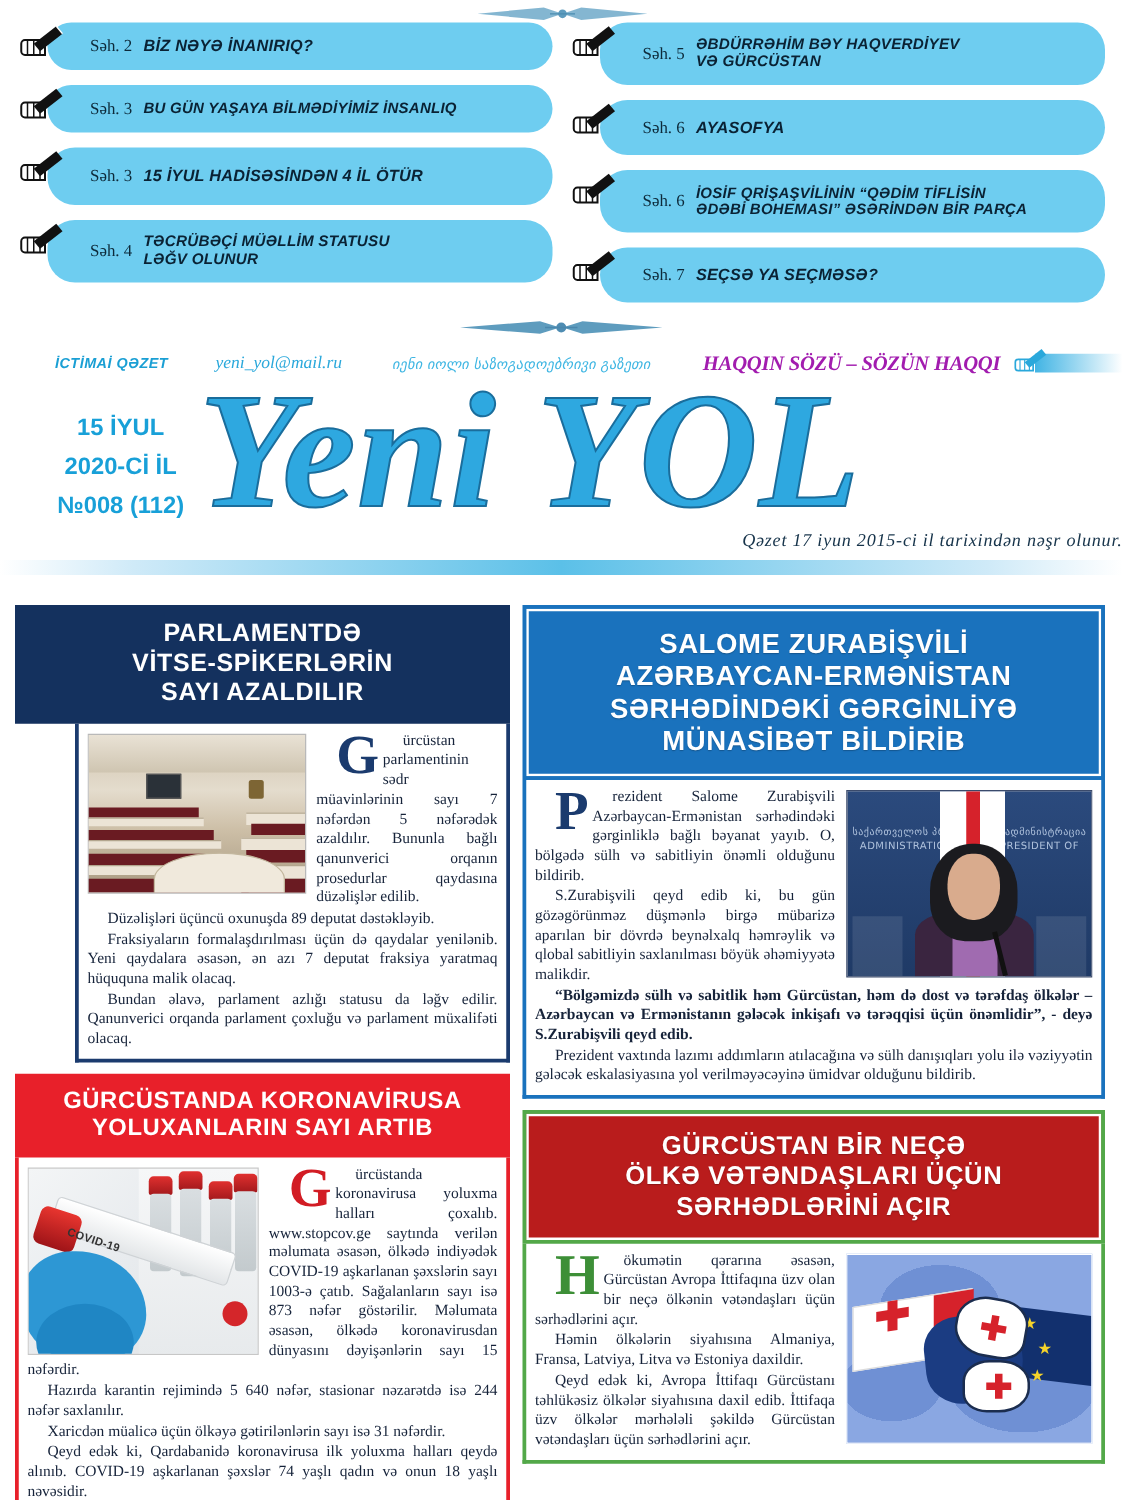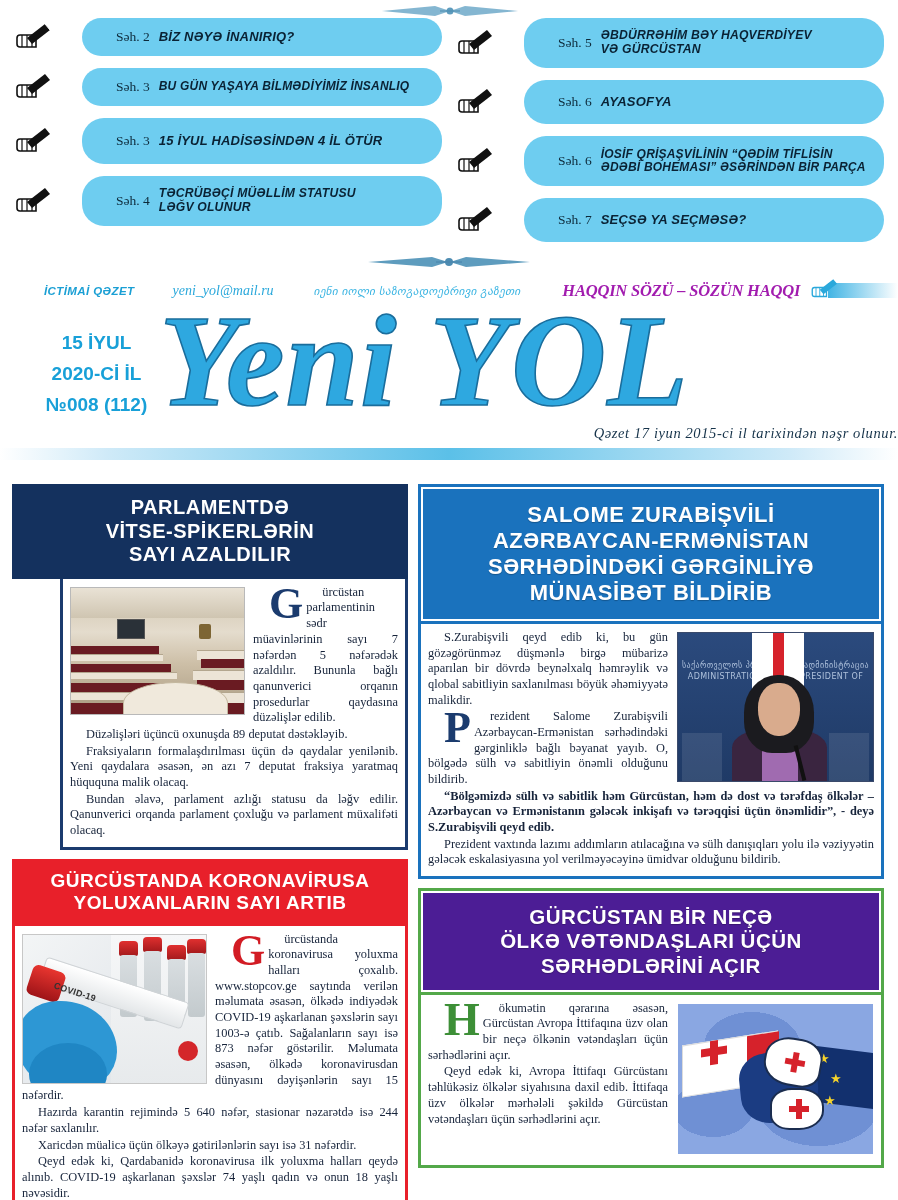--- a/index.html
+++ b/index.html
@@ -15,21 +15,21 @@
   }
 
   
   .toc {
     position: relative;
     padding: 18px 14px 6px 14px;
     display: flex;
     gap: 14px;
   }
   .toc-col { width: 50%; display: flex; flex-direction: column; gap: 12px; }
-  .toc-row { display: flex; align-items: center; position: relative; gap: 44px; }
+  .toc-row { display: flex; align-items: flex-start; position: relative; }
   .pen-icon { width: 40px; flex: 0 0 40px; display:flex; align-items:center; justify-content:center; }
   .toc-pill {
     flex: 1;
     background: #6ecdf0;
     border-radius: 22px;
     min-height: 38px;
     display: flex; align-items: center;
     padding: 5px 14px 5px 12px;
     margin-left: -16px;
     position: relative;
@@ -155,21 +155,21 @@
     letter-spacing: .5px;
   }
   .hdr.navy { background: #14315e; padding: 12px 8px; font-size: 20px; }
   .hdr.red  { background: #e8202a; padding: 11px 8px; font-size: 19px; }
   .hdr.blue {
     background: #1a72bd; padding: 13px 10px; font-size: 22px;
     border: 2px solid #ffffff; outline: 2px solid #1a72bd;
     text-shadow: 0 1px 1px rgba(0,0,0,.25);
   }
   .hdr.green {
-    background: #4c1d95; padding: 12px 10px; font-size: 20.5px;
+    background: #b91c1c; padding: 12px 10px; font-size: 20.5px;
     border: 2px solid #ffffff; outline: 2px solid #53a849;
     text-shadow: 0 1px 1px rgba(0,0,0,.25);
   }
   .hdr-wrap-blue  { padding: 3px; background: #1a72bd; }
   .hdr-wrap-green { padding: 3px; background: #53a849; }
 
   .body-box {
     border-left: 3px solid #1b3b6e;
     border-right: 3px solid #1b3b6e;
     border-bottom: 3px solid #1b3b6e;
@@ -663,22 +663,22 @@
                   <div class="cross-v"></div>
                   <div class="cross-h"></div>
                 </div>
               <div class="body"></div>
               <div class="scarf"></div>
               <div class="hair"></div>
               <div class="face"></div>
               <div class="mic"></div>
             </div>
           </div>
+          <p class="ptxt dropcap">Prezident Salome Zurabişvili Azərbaycan-Ermənistan sərhədindəki gərginliklə bağlı bəyanat yayıb. O, bölgədə sülh və sabitliyin önəmli olduğunu bildirib.</p>
           <p class="ptxt">S.Zurabişvili qeyd edib ki, bu gün gözəgörünməz düşmənlə birgə mübarizə aparılan bir dövrdə beynəlxalq həmrəylik və qlobal sabitliyin saxlanılması böyük əhəmiyyətə malikdir.</p>
-          <p class="ptxt dropcap">Prezident Salome Zurabişvili Azərbaycan-Ermənistan sərhədindəki gərginliklə bağlı bəyanat yayıb. O, bölgədə sülh və sabitliyin önəmli olduğunu bildirib.</p>
           <p class="ptxt" style="font-weight:bold">“Bölgəmizdə sülh və sabitlik həm Gürcüstan, həm də dost və tərəfdaş ölkələr – Azərbaycan və Ermənistanın gələcək inkişafı və tərəqqisi üçün önəmlidir”, - deyə S.Zurabişvili qeyd edib.</p>
         </div>
         <p class="ptxt">Prezident vaxtında lazımı addımların atılacağına və sülh danışıqları yolu ilə vəziyyətin gələcək eskalasiyasına yol verilməyəcəyinə ümidvar olduğunu bildirib.</p>
       </div>
     </div>
 
     <div class="art">
       <div class="hdr-wrap-green">
         <div class="hdr green" style="white-space:pre-line">GÜRCÜSTAN BİR NEÇƏ
 ÖLKƏ VƏTƏNDAŞLARI ÜÇÜN
@@ -708,19 +708,20 @@
                 <div class="redcross-v" style="left:26px;top:12px;"></div>
                 <div class="redcross-h" style="left:19px;top:19px;"></div>
               </div>
               <div class="hand-white2">
                 <div class="redcross-v" style="left:24px;top:9px;"></div>
                 <div class="redcross-h" style="left:17px;top:16px;"></div>
               </div>
             </div>
           </div>
           <p class="ptxt dropcap green">Hökumətin qərarına əsasən, Gürcüstan Avropa İttifaqına üzv olan bir neçə ölkənin vətəndaşları üçün sərhədlərini açır.</p>
+          <p class="ptxt">Həmin ölkələrin siyahısına Almaniya, Fransa, Latviya, Litva və Estoniya daxildir.</p>
           <p class="ptxt">Qeyd edək ki, Avropa İttifaqı Gürcüstanı təhlükəsiz ölkələr siyahısına daxil edib. İttifaqa üzv ölkələr mərhələli şəkildə Gürcüstan vətəndaşları üçün sərhədlərini açır.</p>
         </div>
       </div>
     </div>
 
   </div>
 </div>
 
 </body></html>

